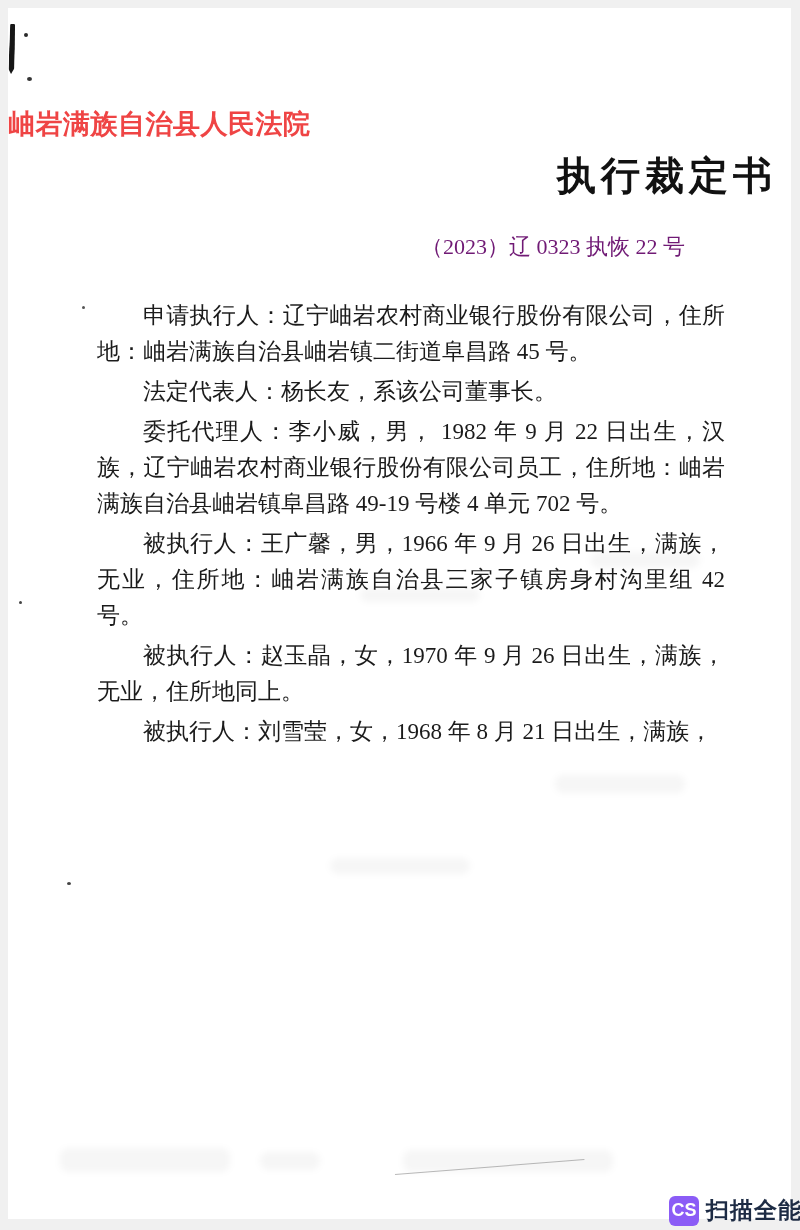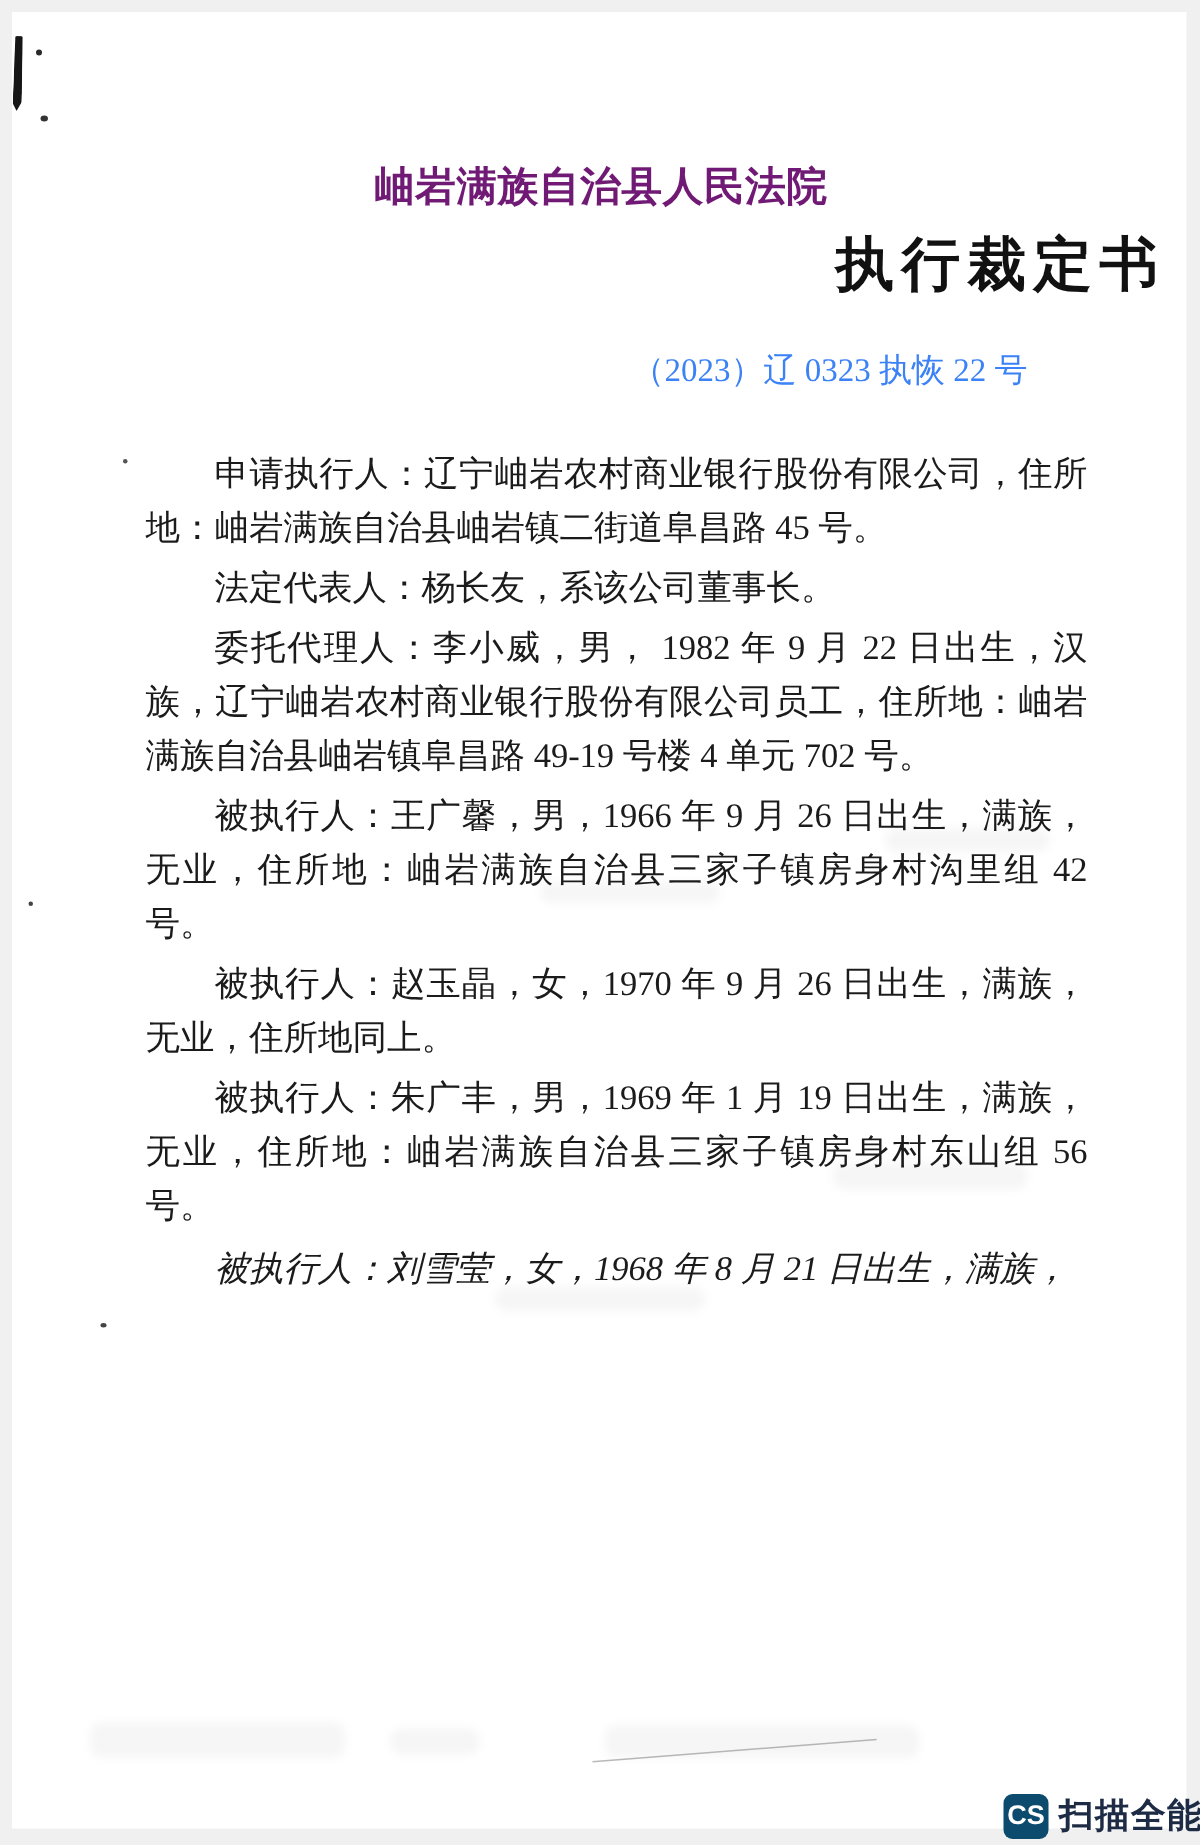--- a/index.html
+++ b/index.html
@@ -12,44 +12,42 @@
   }
   .page {
     position: absolute;
     left: 8px; top: 8px;
     width: 783px; height: 1211px;
     background: #ffffff;
   }
   .court-name {
     position: absolute;
     top: 98px; left: 0; right: 14px;
-    text-align: center;
     font-family: "Liberation Sans", sans-serif;
     font-weight: 700;
     font-size: 27px;
-    color: #701a75;
+    color: #ef4444;
     letter-spacing: 0.5px;
-    padding-left: 16px;
   }
   .doc-title {
     position: absolute;
     top: 141px; left: 0; right: 14px;
     text-align: right;
     font-family: "Liberation Sans", sans-serif;
     font-weight: 700;
     font-size: 39px;
     color: #111;
     letter-spacing: 5px;
   }
   .case-number {
     position: absolute;
     top: 224px; left: 0; right: 106px;
     text-align: right;
     font-size: 22px;
-    color: #3b82f6;
+    color: #701a75;
   }
   .doc-body {
     position: absolute;
     top: 290px; left: 89px;
     width: 628px;
     font-size: 23px;
     line-height: 36px;
     color: #1b1b1b;
     text-align: justify;
   }
@@ -104,21 +102,21 @@
   
   .watermark {
     position: absolute;
     left: 669px; top: 1195px;
     display: flex;
     align-items: center;
     gap: 7px;
   }
   .watermark-badge {
     width: 30px; height: 30px;
-    background: #0c4a6e;
+    background: #8b5cf6;
     border-radius: 6px;
     color: #ffffff;
     font-family: "Liberation Sans", sans-serif;
     font-weight: 700;
     font-size: 18px;
     display: flex;
     align-items: center;
     justify-content: center;
     flex: 0 0 auto;
   }
@@ -155,21 +153,20 @@
   <div class="court-name">岫岩满族自治县人民法院</div>
   <div class="doc-title">执行裁定书</div>
   <div class="case-number">（2023）辽 0323 执恢 22 号</div>
 
   <div class="doc-body">
     <p>申请执行人：辽宁岫岩农村商业银行股份有限公司，住所地：岫岩满族自治县岫岩镇二街道阜昌路 45 号。</p>
     <p>法定代表人：杨长友，系该公司董事长。</p>
     <p>委托代理人：李小威，男， 1982 年 9 月 22 日出生，汉族，辽宁岫岩农村商业银行股份有限公司员工，住所地：岫岩满族自治县岫岩镇阜昌路 49-19 号楼 4 单元 702 号。</p>
     <p>被执行人：王广馨，男，1966 年 9 月 26 日出生，满族，无业，住所地：岫岩满族自治县三家子镇房身村沟里组 42 号。</p>
     <p>被执行人：赵玉晶，女，1970 年 9 月 26 日出生，满族，无业，住所地同上。</p>
-    <p>被执行人：朱广丰，男，1969 年 1 月 19 日出生，满族，无业，住所地：岫岩满族自治县三家子镇房身村东山组 56 号。</p>
     <p>被执行人：刘雪莹，女，1968 年 8 月 21 日出生，满族，</p>
   </div>
 
 </div>
 
 <div class="watermark">
   <div class="watermark-badge">CS</div>
   <div class="watermark-label">扫描全能王</div>
 </div>
 

